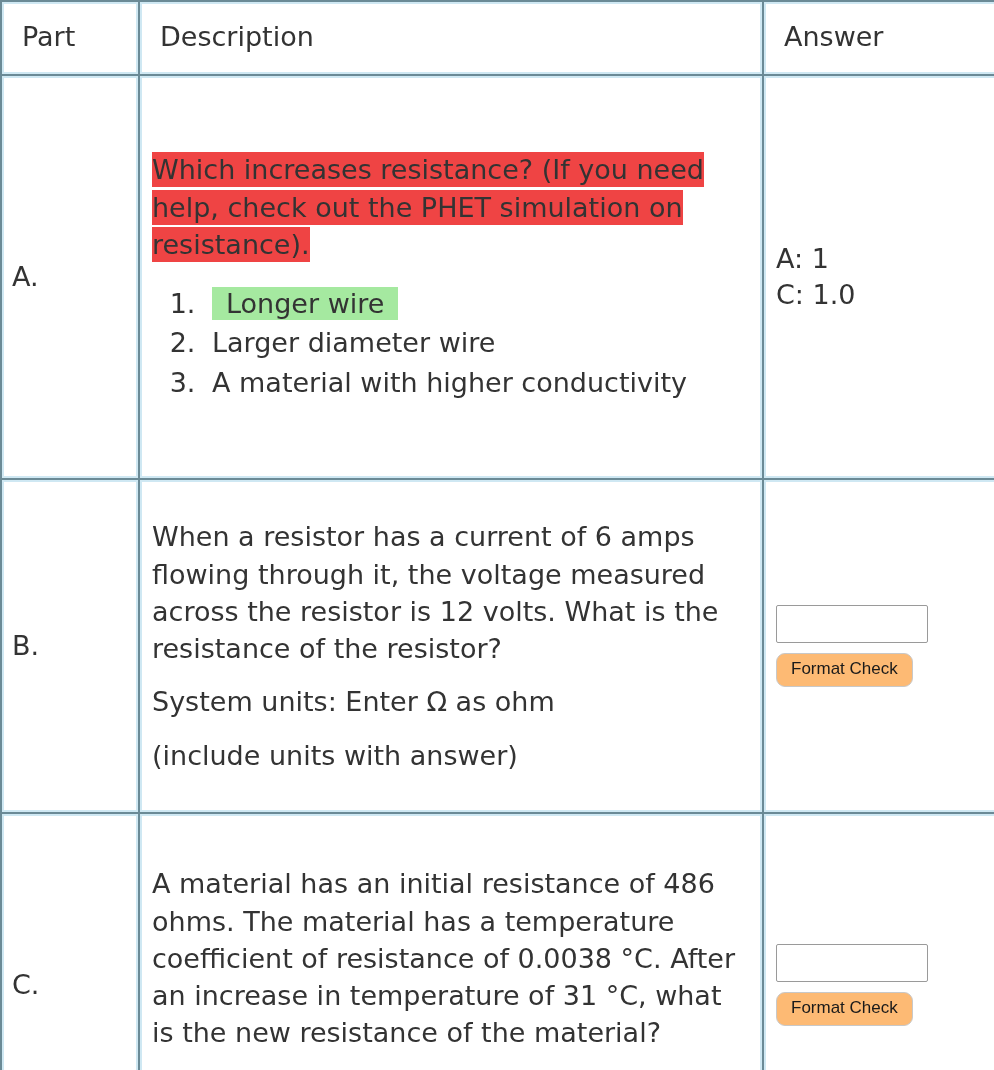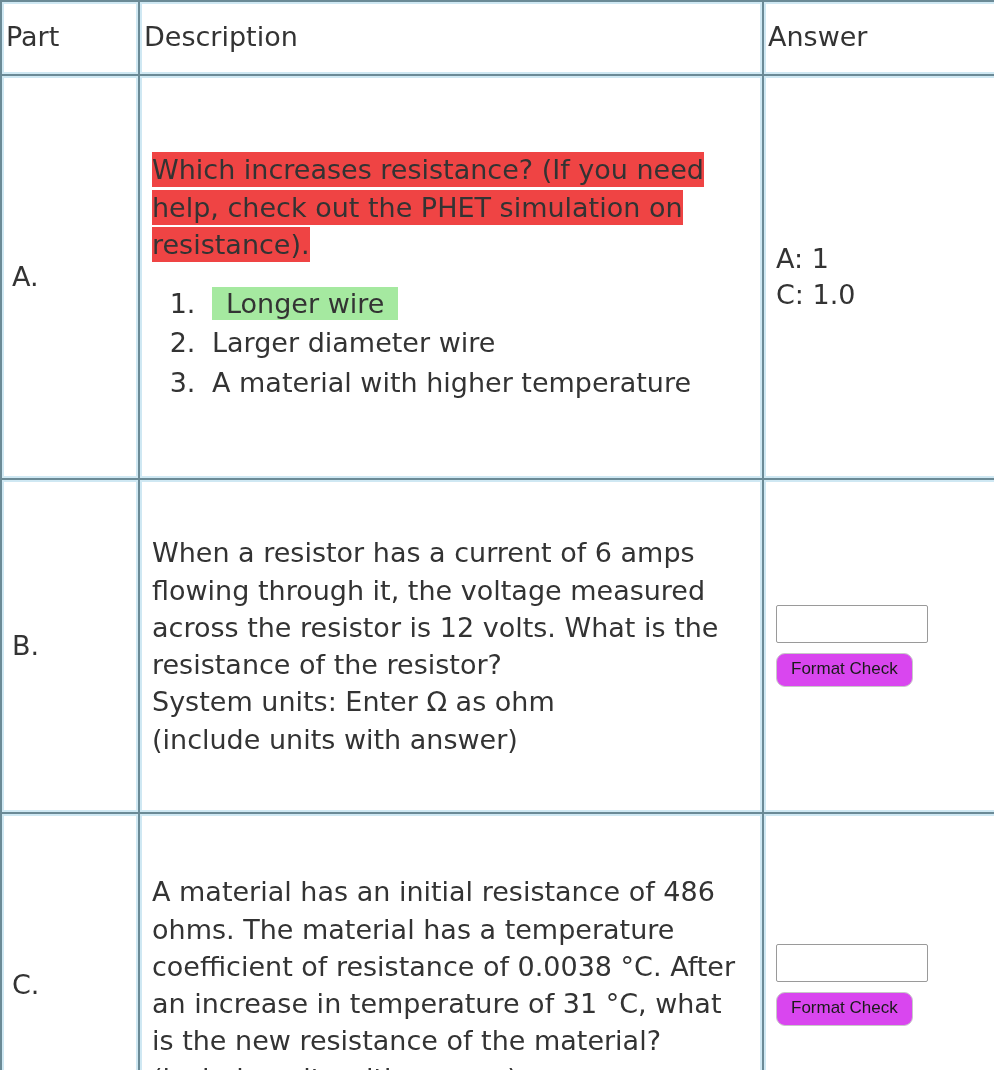--- a/index.html
+++ b/index.html
@@ -56,21 +56,21 @@
   }
 
   
   col.col-part { width: 140px; }
   col.col-desc { width: 624px; }
   col.col-ans  { width: 296px; }
 
   
   .hdr-cell {
     height: 62px;
-    padding: 4px 10px 6px 4px;
+    padding: 4px 10px 6px 20px;
     font-size: 27px;
     line-height: 1.1;
   }
 
   
   .part-cell {
     padding: 10px 10px;
     font-size: 27px;
     line-height: 1.2;
   }
@@ -123,21 +123,21 @@
     padding-left: 8px;
     line-height: 1.38;
   }
   ol.choices > li::marker {
     color: #333333;
   }
   .choice-text { display: inline; }
 
   
   .desc-p { margin: 0; }
-  .desc-p + .desc-p { margin-top: 0; }
+  .desc-p + .desc-p { margin-top: 16px; }
 
   
   .answer-stack {
     display: flex;
     flex-direction: column;
     align-items: flex-start;
     gap: 10px;
   }
   input.answer-input {
     width: 152px;
@@ -149,21 +149,21 @@
     font-family: "DejaVu Sans", sans-serif;
     font-size: 17px;
     color: #333333;
     padding: 2px 6px;
     outline: none;
   }
   button.format-check {
     font-family: "Liberation Sans", sans-serif;
     font-size: 17px;
     color: #1a1a1a;
-    background: #d946ef;
+    background: #fdba74;
     border: 1px solid #c8c8c8;
     border-radius: 9px;
     padding: 6px 14px 7px 14px;
     cursor: pointer;
     line-height: 1.1;
     white-space: nowrap;
   }
 
   .static-answer-line { display: block; white-space: nowrap; }
 </style>
@@ -185,21 +185,21 @@
         <th class="hdr-cell">Answer</th>
       </tr>
 
       <tr class="row-a">
         <td class="part-cell">A.</td>
         <td class="desc-cell">
           <div class="prompt-block"><span class="hl-blue">Which increases resistance? (If you need help, check out the PHET simulation on resistance).</span></div>
           <ol class="choices">
             <li><span class="choice-text hl-green">Longer wire</span></li>
             <li><span class="choice-text">Larger diameter wire</span></li>
-            <li><span class="choice-text">A material with higher temperature</span></li>
+            <li><span class="choice-text">A material with higher conductivity</span></li>
           </ol>
         </td>
         <td class="ans-cell">
           <span class="static-answer-line">A: 1</span>
           <span class="static-answer-line">C: 1.0</span>
         </td>
       </tr>
 
       <tr class="row-b">
         <td class="part-cell">B.</td>

